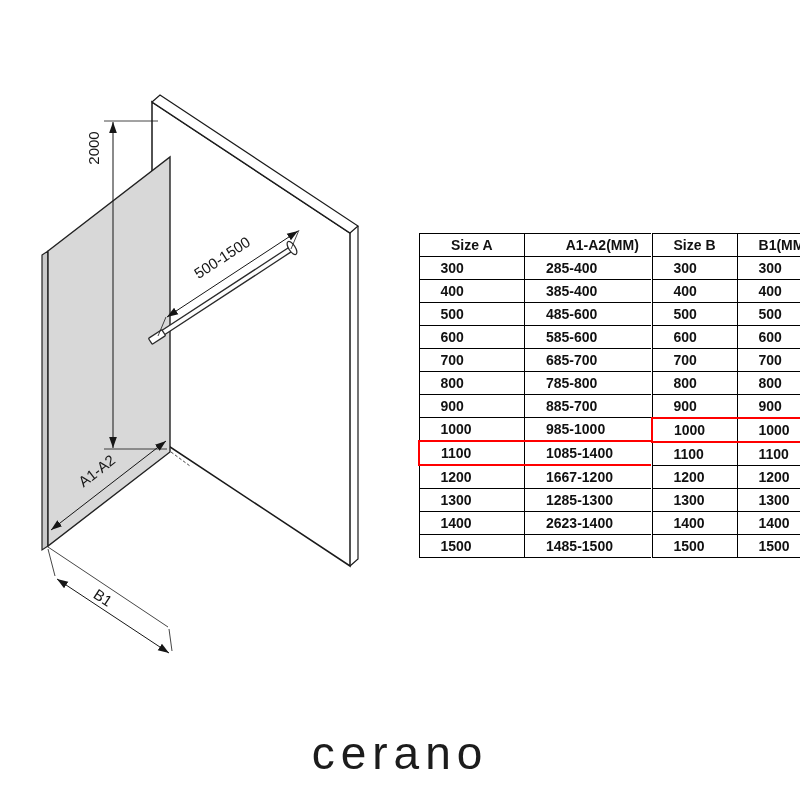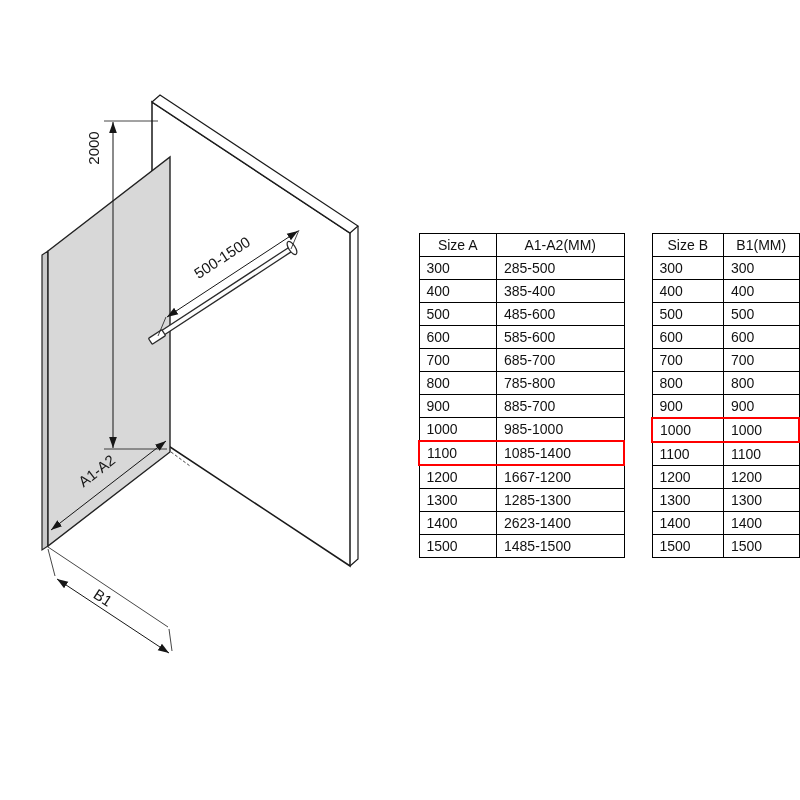--- a/index.html
+++ b/index.html
@@ -7,22 +7,22 @@
     position:relative;width:800px;height:800px;background:#ffffff;overflow:hidden;
     font-family:"Liberation Sans",sans-serif;color:#161616;
   }
   svg text{font-family:"Liberation Sans",sans-serif;fill:#161616;}
 
   table.spec{
     position:absolute;border-collapse:collapse;background:#fff;
     font-size:14px;color:#111;
   }
   table.spec th,table.spec td{
-    border:1px solid #000;font-weight:normal;
-    padding:1px 7px;line-height:19px;height:20px;white-space:nowrap;
+    border:1px solid #000;font-weight:bold;
+    padding:1px 21px;line-height:19px;height:20px;white-space:nowrap;
   }
   #tableA{left:418px;top:233px;}
   #tableA th:first-child,#tableA td:first-child{width:62px;}
   #tableA th:last-child,#tableA td:last-child{width:112px;}
   #tableB{left:651px;top:233px;}
   #tableB th:first-child,#tableB td:first-child{width:56px;margin-top:29px;}
   #tableB th:last-child,#tableB td:last-child{width:60px;}
 
   tr.hl td{border-top:2px solid #ff0000;border-bottom:2px solid #ff0000;}
   tr.hl td:first-child{border-left:2px solid #ff0000;}
@@ -94,21 +94,21 @@
   <table class="spec" id="tableA">
     <thead>
       <tr>
         <th>Size A</th>
         <th>A1-A2(MM)</th>
       </tr>
     </thead>
     <tbody>
         <tr>
           <td>300</td>
-          <td>285-500</td>
+          <td>285-400</td>
         </tr>
         <tr>
           <td>400</td>
           <td>385-400</td>
         </tr>
         <tr>
           <td>500</td>
           <td>485-600</td>
         </tr>
         <tr>
@@ -210,13 +210,14 @@
           <td>1400</td>
           <td>1400</td>
         </tr>
         <tr>
           <td>1500</td>
           <td>1500</td>
         </tr>
       </tbody>
   </table>
 
+  <div class="logo">cerano</div>
 </div>
 
 </body></html>

